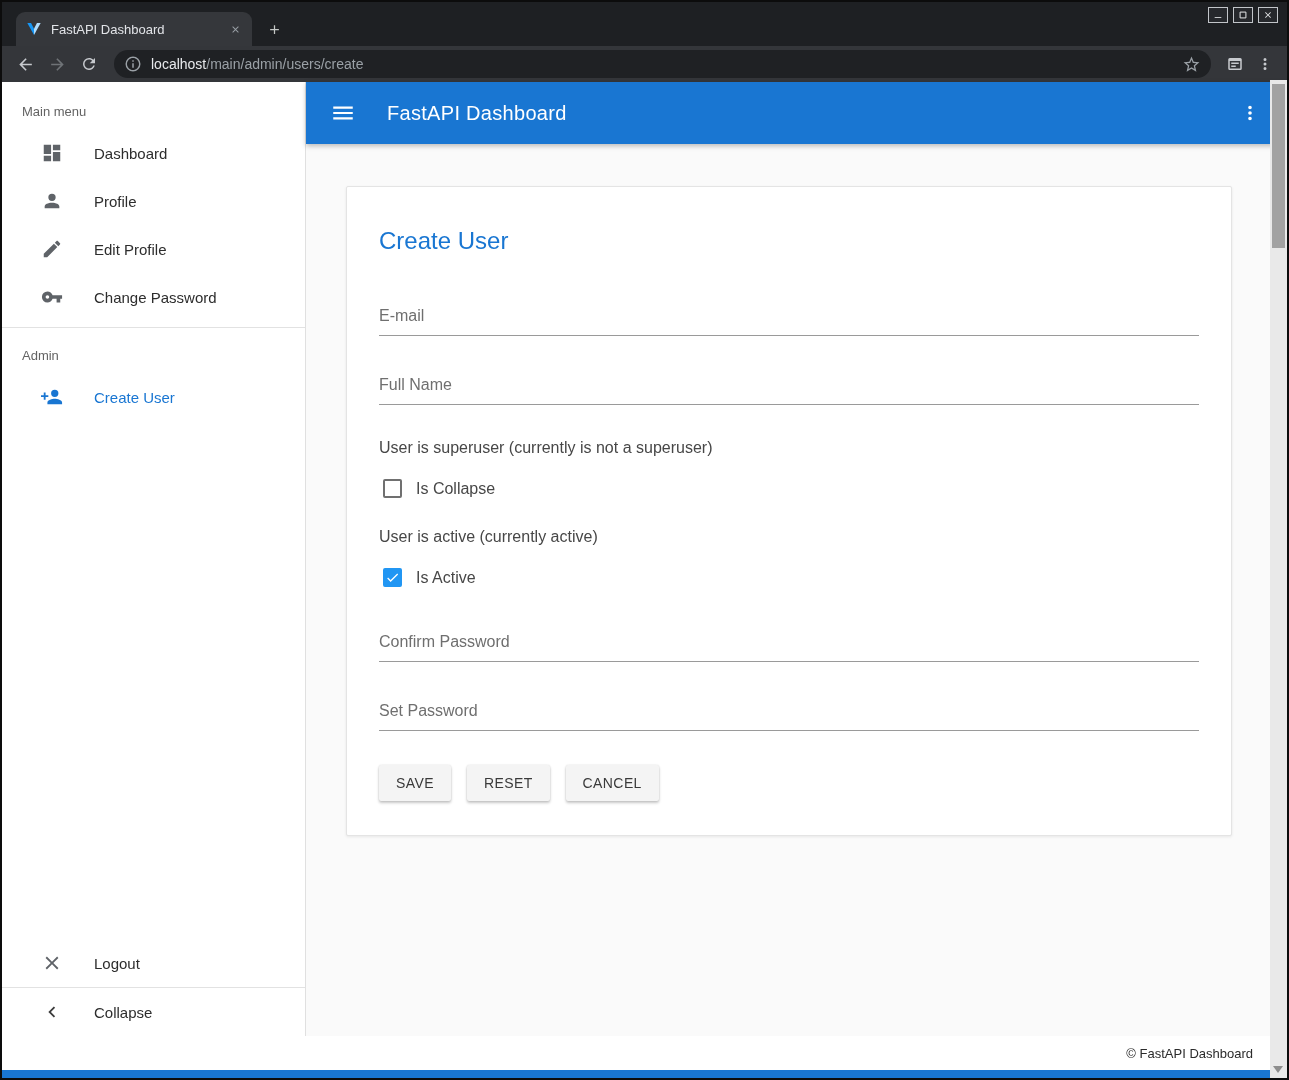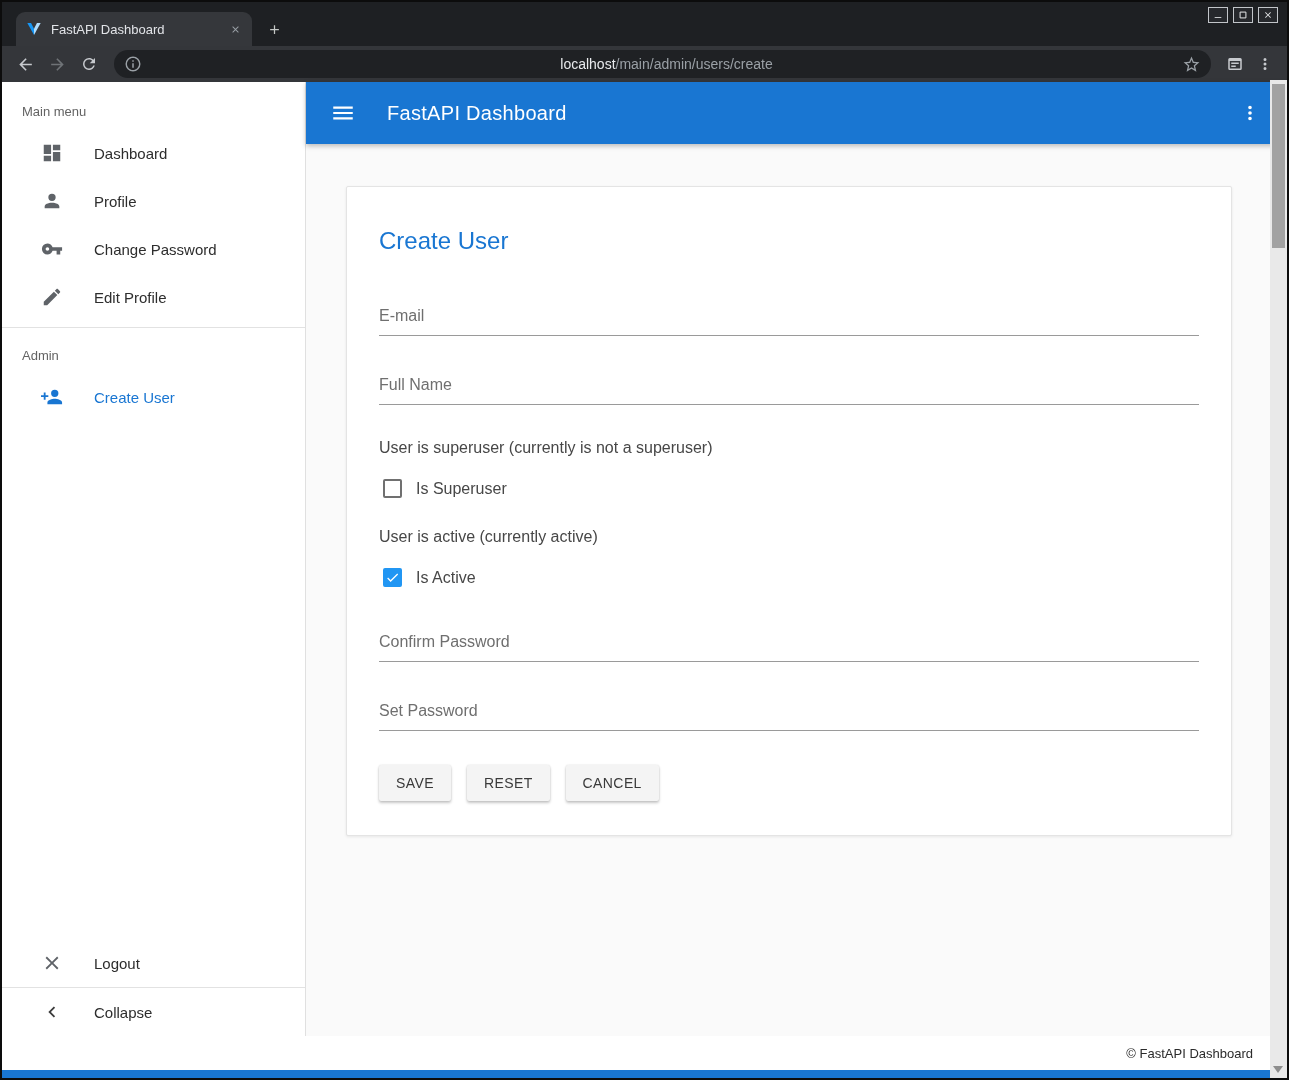--- a/index.html
+++ b/index.html
@@ -13,21 +13,21 @@
   .tab { margin-left:14px; width:236px; height:34px; background:#35373b; border-radius:9px 9px 0 0;
          display:flex; align-items:center; padding:0 8px 0 10px; }
   .favicon { width:16px; height:16px; display:flex; }
   .tab-title { flex:1; margin-left:9px; font-size:13px; color:#e2e4e8; white-space:nowrap; overflow:hidden; }
   .tab-close { width:17px; height:17px; color:#9aa0a6; display:flex; align-items:center; justify-content:center; border-radius:50%; }
   .new-tab { width:28px; height:28px; margin:0 0 3px 8px; color:#c4c7c5; display:flex; align-items:center; justify-content:center; border-radius:50%; }
   .win-controls { position:absolute; top:5px; right:9px; display:flex; gap:5px; }
   .win-btn { width:20px; height:16px; border:1px solid #c2c5c9; display:flex; align-items:center; justify-content:center; color:#e6e8ea; background:#26282c; }
 
   
-  .toolbar { height:36px; background:#34363a; display:flex; align-items:center; padding:0 10px; gap:6px; flex:0 0 auto;text-align:center; }
+  .toolbar { height:36px; background:#34363a; display:flex; align-items:center; padding:0 10px; gap:6px; flex:0 0 auto; }
   .nav-icon { width:26px; height:26px; color:#c7cace; display:flex; align-items:center; justify-content:center; border-radius:50%; }
   .nav-icon.disabled { color:#6f7377; }
   .omnibox { flex:1; height:28px; margin:0 6px; background:#1f2124; border-radius:14px; display:flex; align-items:center; padding:0 10px; }
   .omni-info { width:18px; height:18px; color:#9aa0a6; display:flex; }
   .url-text { flex:1; margin-left:9px; font-size:14px; color:#e8eaed; white-space:nowrap; overflow:hidden; }
   .url-path { color:#9aa0a6; }
   .omni-star { width:19px; height:19px; color:#9aa0a6; display:flex; }
   .tool-right { width:24px; height:24px; color:#c7cace; display:flex; align-items:center; justify-content:center; }
 
   
@@ -188,32 +188,32 @@
           <span class="side-icon">
             <svg viewBox="0 0 24 24">
                 <path fill="currentColor" d="M12,4A4,4 0 0,1 16,8A4,4 0 0,1 12,12A4,4 0 0,1 8,8A4,4 0 0,1 12,4M12,14C16.42,14 20,15.79 20,18V20H4V18C4,15.79 7.58,14 12,14Z"></path>
               </svg>
           </span>
           <span class="side-label">Profile</span>
         </div>
         <div class="side-item">
           <span class="side-icon">
             <svg viewBox="0 0 24 24">
+                <path fill="currentColor" d="M20.71,7.04C21.1,6.65 21.1,6 20.71,5.63L18.37,3.29C18,2.9 17.35,2.9 16.96,3.29L15.12,5.12L18.87,8.87M3,17.25V21H6.75L17.81,9.93L14.06,6.18L3,17.25Z"></path>
+              </svg>
+          </span>
+          <span class="side-label">Edit Profile</span>
+        </div>
+        <div class="side-item">
+          <span class="side-icon">
+            <svg viewBox="0 0 24 24">
                 <path fill="currentColor" d="M7,14A2,2 0 0,1 5,12A2,2 0 0,1 7,10A2,2 0 0,1 9,12A2,2 0 0,1 7,14M12.65,10C11.83,7.67 9.61,6 7,6A6,6 0 0,0 1,12A6,6 0 0,0 7,18C9.61,18 11.83,16.33 12.65,14H17V18H21V14H23V10H12.65Z"></path>
               </svg>
           </span>
           <span class="side-label">Change Password</span>
-        </div>
-        <div class="side-item">
-          <span class="side-icon">
-            <svg viewBox="0 0 24 24">
-                <path fill="currentColor" d="M20.71,7.04C21.1,6.65 21.1,6 20.71,5.63L18.37,3.29C18,2.9 17.35,2.9 16.96,3.29L15.12,5.12L18.87,8.87M3,17.25V21H6.75L17.81,9.93L14.06,6.18L3,17.25Z"></path>
-              </svg>
-          </span>
-          <span class="side-label">Edit Profile</span>
         </div>
 
         <div class="side-divider"></div>
         <div class="side-caption">Admin</div>
 
         <div class="side-item active">
           <span class="side-icon">
             <svg viewBox="0 0 24 24">
                 <path fill="currentColor" d="M15,14C12.33,14 7,15.33 7,18V20H23V18C23,15.33 17.67,14 15,14M15,12A4,4 0 0,0 19,8A4,4 0 0,0 15,4A4,4 0 0,0 11,8A4,4 0 0,0 15,12M5,15V12H8V10H5V7H3V10H0V12H3V15H5Z"></path>
               </svg>
@@ -262,21 +262,21 @@
           <div class="card">
             <h1 class="card-title">Create User</h1>
 
             <input class="text-field" type="text" placeholder="E-mail" style="">
 
             <input class="text-field" type="text" placeholder="Full Name" style="">
 
             <p class="hint">User is superuser (currently is not a superuser)</p>
             <div class="checkbox-row">
               <span class="checkbox"></span>
-              <span class="checkbox-label">Is Superuser</span>
+              <span class="checkbox-label">Is Collapse</span>
             </div>
 
             <p class="hint">User is active (currently active)</p>
             <div class="checkbox-row">
               <span class="checkbox checked">
                 <svg viewBox="0 0 24 24" style="width:15px;height:15px">
                     <path fill="currentColor" d="M21,7L9,19L3.5,13.5L4.91,12.09L9,16.17L19.59,5.59L21,7Z"></path>
                   </svg>
               </span>
               <span class="checkbox-label">Is Active</span>

